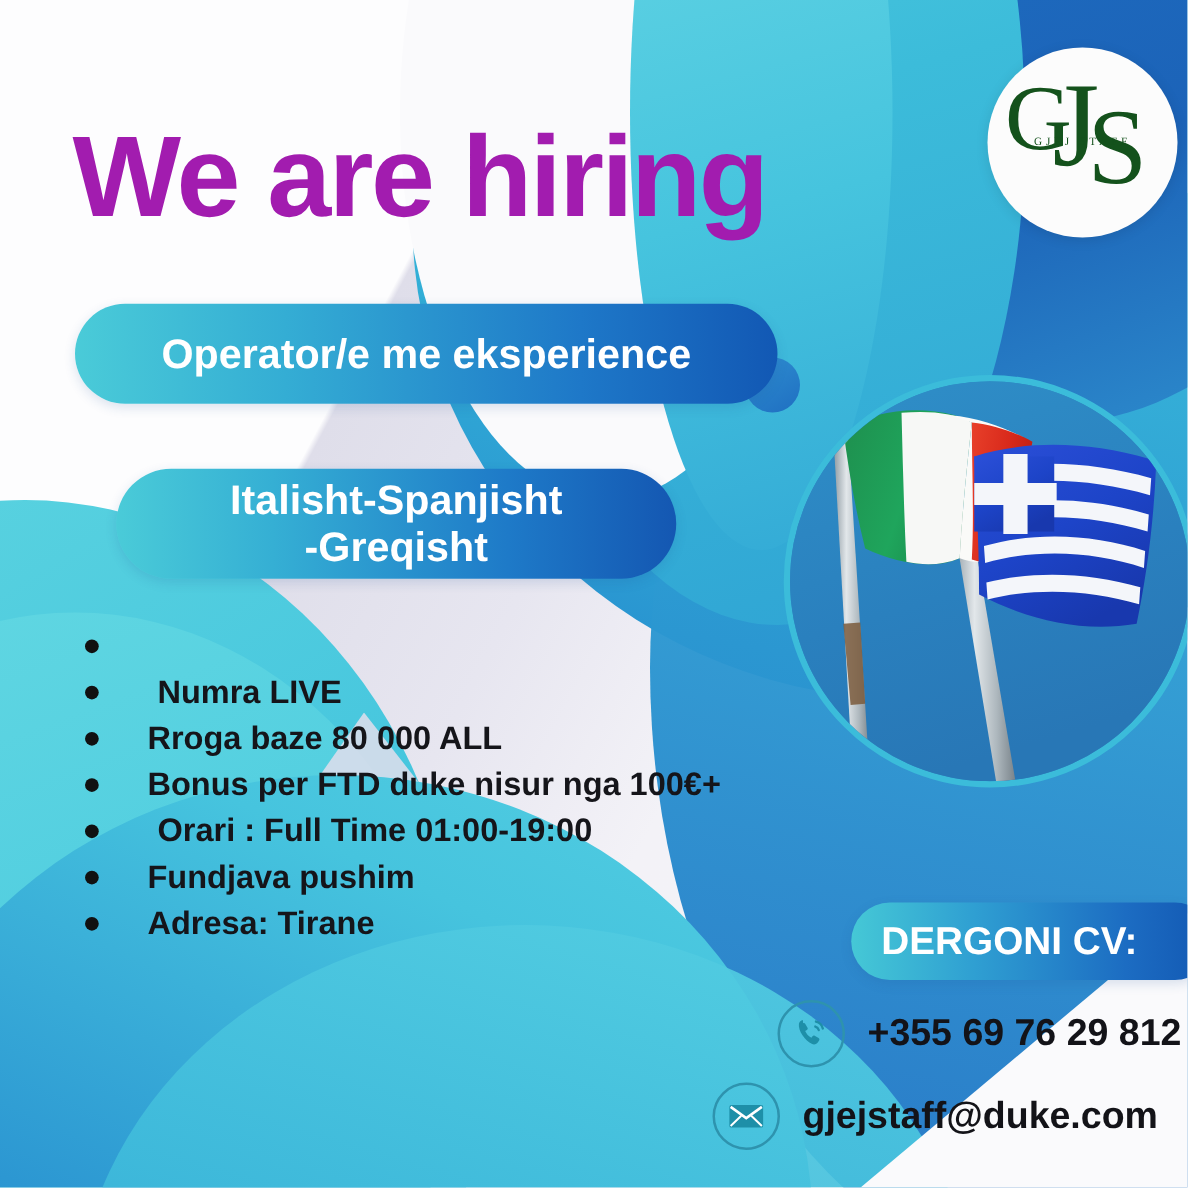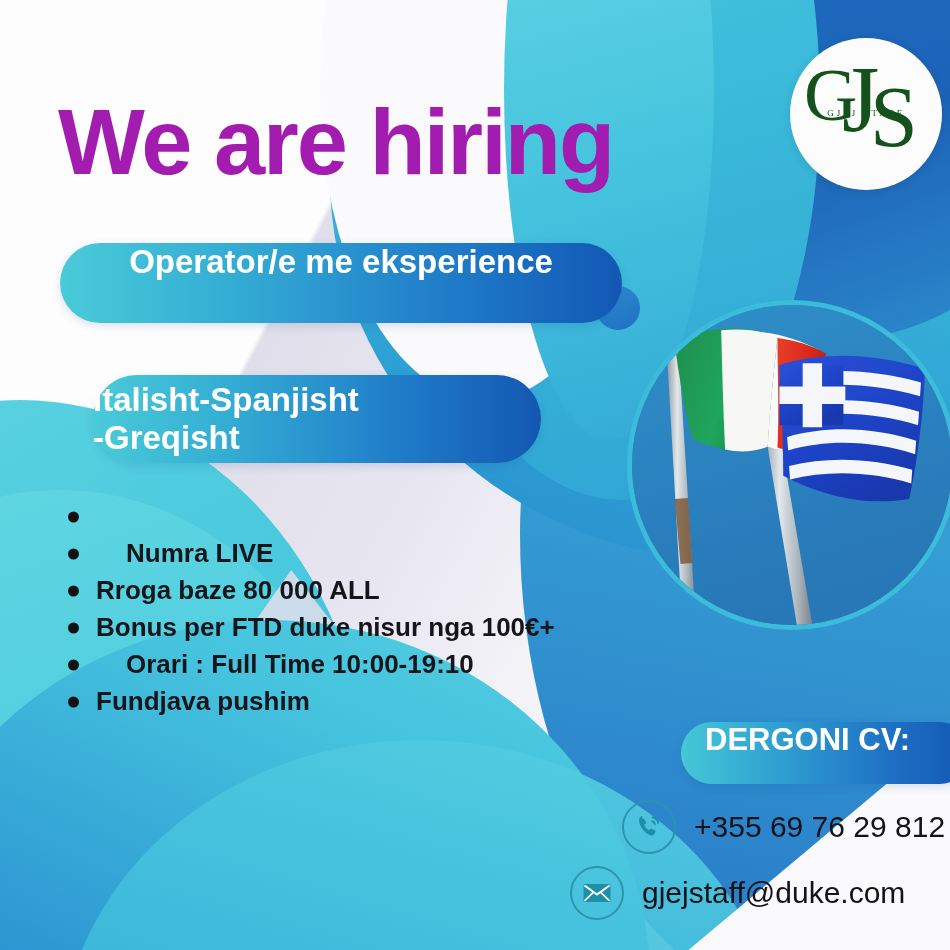--- a/index.html
+++ b/index.html
@@ -115,21 +115,21 @@
     position:absolute;left:58px;top:96px;
     font-size:92px;line-height:92px;font-weight:700;
     color:#a21caf;
     letter-spacing:-2px;
     white-space:nowrap;
   }
 
   
   .pill{
     position:absolute;
-    display:flex;align-items:flex-start;justify-content:center;
+    display:flex;align-items:center;justify-content:center;
     color:#FFFFFF;font-weight:700;
     border-radius:999px;
     box-shadow:0 3px 9px rgba(30,80,150,.16);
     text-align:center;
   }
   .pill-role{
     left:60px;top:243px;width:562px;height:80px;
     font-size:33px;
     background:linear-gradient(90deg,#4ACBD8 0%,#34ADD4 30%,#1E78C8 72%,#1258B4 100%);
   }
@@ -150,21 +150,21 @@
   .bullets{position:absolute;left:60px;top:498px;width:580px;}
   .bullet-row{
     position:relative;height:37px;
     display:flex;align-items:center;
   }
   .bullet-dot{
     position:absolute;left:8px;top:50%;transform:translateY(-50%);
     width:11px;height:11px;border-radius:50%;background:#111111;
   }
   .bullet-text{
-    margin-left:36px;
+    margin-left:58px;
     font-size:26px;font-weight:700;color:#15151A;
     white-space:nowrap;
   }
   .bullet-text.indent{margin-left:66px;}
 
   
   .photo{
     position:absolute;left:627px;top:300px;width:330px;height:330px;border-radius:50%;
     border:5px solid #3BBCDA;
     background:#2E86C0;
@@ -180,21 +180,21 @@
   .contact-phone{left:622px;top:800px;}
   .contact-mail{left:570px;top:866px;}
   .cicon{
     width:54px;height:54px;border-radius:50%;
     border:2px solid #2E93AE;
     display:flex;align-items:center;justify-content:center;
     box-sizing:border-box;flex:0 0 auto;
   }
   .cicon svg{display:block;}
   .ctext{
-    margin-left:18px;font-size:30px;font-weight:400;color:#131318;white-space:nowrap;
+    margin-left:18px;font-size:30px;font-weight:700;color:#131318;white-space:nowrap;
   }
 </style>
 </head>
 <body>
 
 <div class="poster">
 
   <div class="bg">
     <div class="bg-white-tri"></div>
     <div class="bg-right"></div>
@@ -243,25 +243,29 @@
     <div class="bullet-row">
       <span class="bullet-dot"></span>
       <span class="bullet-text">Rroga baze 80 000 ALL</span>
     </div>
     <div class="bullet-row">
       <span class="bullet-dot"></span>
       <span class="bullet-text">Bonus per FTD duke nisur nga 100€+</span>
     </div>
     <div class="bullet-row">
       <span class="bullet-dot"></span>
-      <span class="bullet-text indent">Orari : Full Time 10:00-19:10</span>
+      <span class="bullet-text indent">Orari : Full Time 01:00-19:00</span>
     </div>
     <div class="bullet-row">
       <span class="bullet-dot"></span>
       <span class="bullet-text">Fundjava pushim</span>
+    </div>
+    <div class="bullet-row">
+      <span class="bullet-dot"></span>
+      <span class="bullet-text">Adresa: Tirane</span>
     </div>
   </div>
 
   <div class="photo">
     <svg viewBox="0 0 330 330" preserveAspectRatio="xMidYMid slice">
       <defs>
         <linearGradient id="sky" x1="0" y1="0" x2="0.3" y2="1">
           <stop offset="0%" stop-color="#2F8FC8"></stop>
           <stop offset="60%" stop-color="#2A80BE"></stop>
           <stop offset="100%" stop-color="#2877B6"></stop>

